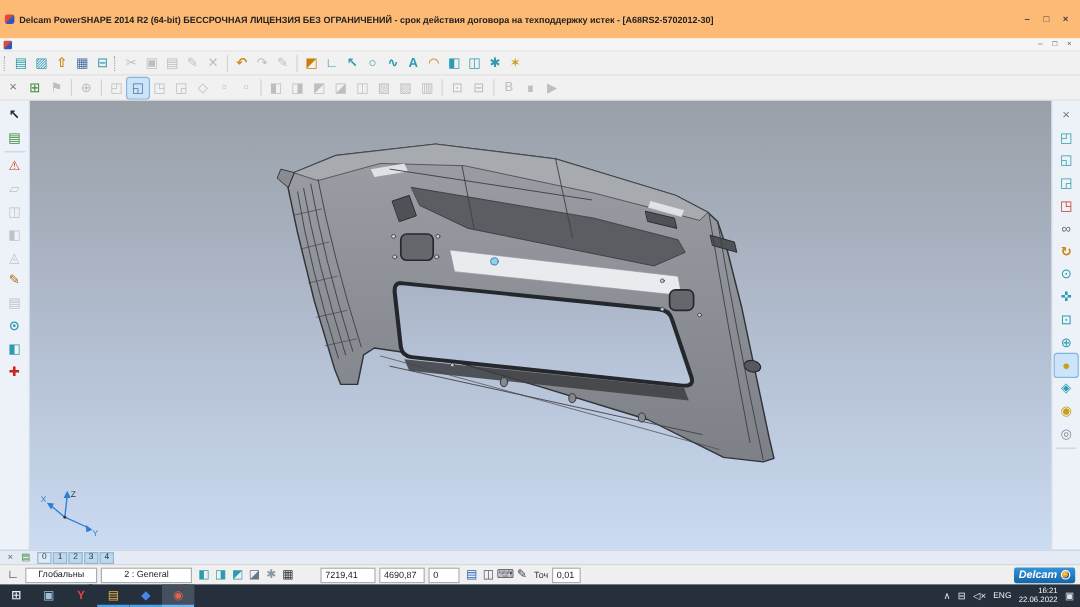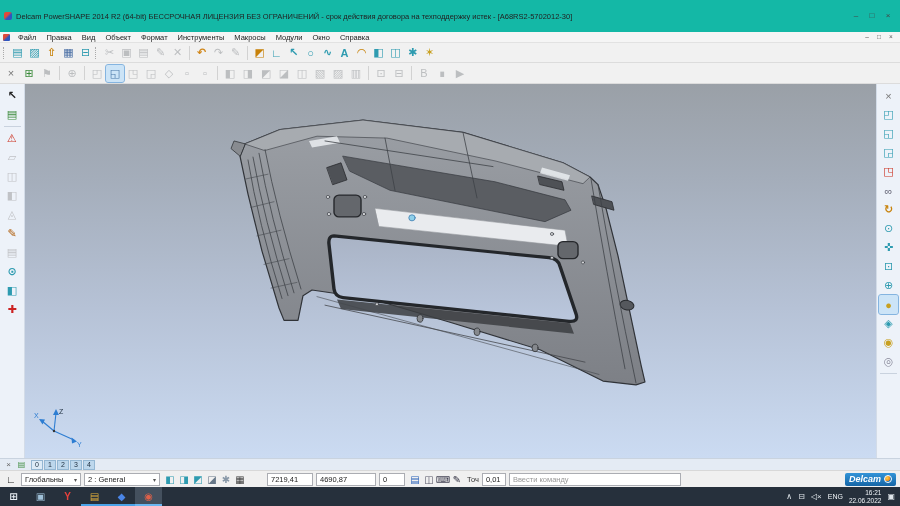--- a/index.html
+++ b/index.html
@@ -1,21 +1,21 @@
 <!DOCTYPE html>
 <html><head>
 <meta charset="utf-8">
 <style>
   * { margin:0; padding:0; box-sizing:border-box; }
   html,body { width:900px; height:506px; overflow:hidden; }
   body { font-family:"Liberation Sans","DejaVu Sans",sans-serif; background:#000; user-select:none; }
   .screen { width:900px; height:506px; display:flex; flex-direction:column; background:#f0f0f0; }
 
   
-  .titlebar { height:12px; background:#14b8a6; display:flex; align-items:center; gap:4px; padding:16px 4px; flex:0 0 auto; }
+  .titlebar { height:12px; background:#fdba74; display:flex; align-items:center; gap:4px; padding:16px 4px; flex:0 0 auto;font-weight:bold; }
   .app-icon { width:8px; height:8px; border-radius:2px; background:linear-gradient(135deg,#e04a3a 40%,#2f56c0 60%); flex:0 0 auto; }
   .title-text { font-size:7.5px; color:#222; white-space:nowrap; overflow:hidden; }
   .winctrl { margin-left:auto; display:flex; }
   .winbtn { width:16px; text-align:center; font-size:8px; color:#444; line-height:12px; }
 
   
   .menubar { height:11px; background:#f5f5f5; border-bottom:1px solid #e2e2e2; display:flex; align-items:center; padding:0 3px; flex:0 0 auto; }
   .mdi-icon { width:7px; height:7px; border-radius:1px; background:linear-gradient(135deg,#e04a3a 40%,#2f56c0 60%); margin-right:3px; flex:0 0 auto; }
   .menu-items { display:flex; }
   .menu-item { font-size:7.5px; color:#222; padding:0 5px; line-height:11px; }
@@ -50,21 +50,21 @@
   .sheetbar { height:12px; background:#e4ebf4; border-top:1px solid #c9d3df; display:flex; align-items:center; gap:1px; padding-left:2px; flex:0 0 auto; }
   .sheeticon { width:13px; text-align:center; font-size:8px; color:#666; }
   .sheet-tabs { display:flex; gap:1px; margin-left:2px; }
   .sheet-tab { width:12px; height:10px; background:#bdd7ec; border:1px solid #94b7d3; font-size:7px; color:#234; display:flex; align-items:center; justify-content:center; }
   .sheet-tab.active { background:#dcebf7; }
 
   
   .statusbar { height:17px; background:#f0f0f0; border-top:1px solid #d8d8d8; display:flex; align-items:center; gap:3px; padding:0 4px; font-size:8px; flex:0 0 auto; }
   .sbgroup { display:flex; align-items:center; }
   .sbicon { width:14px; text-align:center; font-size:10px; color:#556; flex:0 0 auto; }
-  .combo { height:13px; background:#fff; border:1px solid #abadb3; display:flex; align-items:center; gap:2px; font-size:7.5px; color:#222; padding:0 3px; }
+  .combo { height:13px; background:#fff; border:1px solid #abadb3; display:flex; align-items:center; gap:2px; font-size:7.5px; color:#222; padding:0 3px;flex-direction:column; }
   .combo .arrow { font-size:6px; color:#555; }
   .field { height:13px; background:#fff; border:1px solid #abadb3; font-size:7.5px; color:#222; display:flex; align-items:center; padding:0 3px; }
   .sblabel { font-size:7.5px; color:#333; }
   input.cmd { height:13px; width:172px; border:1px solid #abadb3; font-size:7.5px; padding:0 3px; font-family:inherit; color:#222; background:#fff; }
   input.cmd::placeholder { color:#999; }
   .delcam-badge { margin-left:auto; height:13px; background:linear-gradient(#3394d8,#1465a6); color:#fff; font-size:9px; font-weight:bold; font-style:italic; padding:0 4px; border-radius:2px; display:flex; align-items:center; gap:3px; }
   .delcam-globe { width:8px; height:8px; border-radius:50%; border:1px solid #fff; background:radial-gradient(circle at 35% 35%, #ffd24a, #e8861c 55%, #1a6fae 62%); }
 
   
   .taskbar { height:19px; background:#26303c; display:flex; align-items:center; color:#e8edf2; flex:0 0 auto; }
@@ -87,32 +87,20 @@
     <span class="title-text">Delcam PowerSHAPE 2014 R2 (64-bit) БЕССРОЧНАЯ ЛИЦЕНЗИЯ БЕЗ ОГРАНИЧЕНИЙ - срок действия договора на техподдержку истек - [A68RS2-5702012-30]</span>
     <div class="winctrl">
         <span class="winbtn">–</span>
         <span class="winbtn">□</span>
         <span class="winbtn">×</span>
       </div>
   </div>
 
   <div class="menubar">
     <span class="mdi-icon"></span>
-    <div class="menu-items">
-        <span class="menu-item">Файл</span>
-        <span class="menu-item">Правка</span>
-        <span class="menu-item">Вид</span>
-        <span class="menu-item">Объект</span>
-        <span class="menu-item">Формат</span>
-        <span class="menu-item">Инструменты</span>
-        <span class="menu-item">Макросы</span>
-        <span class="menu-item">Модули</span>
-        <span class="menu-item">Окно</span>
-        <span class="menu-item">Справка</span>
-      </div>
     <div class="mdi-ctrl">
         <span class="mdibtn">–</span>
         <span class="mdibtn">□</span>
         <span class="mdibtn">×</span>
       </div>
   </div>
 
   <div class="toolbar tb1">
       <div class="handle"></div>
       <span class="tbicon" style="color: rgb(46, 155, 176);">▤</span>
@@ -330,31 +318,30 @@
     <div class="sbgroup">
         <span class="sbicon" style="color: rgb(46, 155, 176);">◧</span>
         <span class="sbicon" style="color: rgb(46, 155, 176);">◨</span>
         <span class="sbicon" style="color: rgb(46, 155, 176);">◩</span>
         <span class="sbicon" style="color: rgb(102, 119, 136);">◪</span>
         <span class="sbicon" style="color: rgb(136, 152, 168);">✱</span>
         <span class="sbicon" style="color: rgb(51, 51, 51);">▦</span>
       </div>
     <div style="width:14px"></div>
     <div class="field" style="width:46px">7219,41</div>
-    <div class="field" style="width:60px">4690,87</div>
+    <div class="field" style="width:38px">4690,87</div>
     <div class="field" style="width:26px">0</div>
     <div class="sbgroup">
         <span class="sbicon" style="color: rgb(40, 96, 184);">▤</span>
         <span class="sbicon" style="color: rgb(85, 85, 102);">◫</span>
         <span class="sbicon" style="color: rgb(68, 68, 85);">⌨</span>
         <span class="sbicon" style="color: rgb(51, 51, 68);">✎</span>
       </div>
     <span class="sblabel">Точ</span>
     <div class="field" style="width:24px">0,01</div>
-    <input class="cmd" placeholder="Ввести команду" style="">
     <div class="delcam-badge">
       <span>Delcam</span>
       <span class="delcam-globe"></span>
     </div>
   </div>
 
   <div class="taskbar">
     <div class="task-items">
         <span class="task-item" style="color: rgb(232, 238, 244); font-weight: bold;">⊞</span>
         <span class="task-item" style="color: rgb(159, 192, 216);">▣</span>

